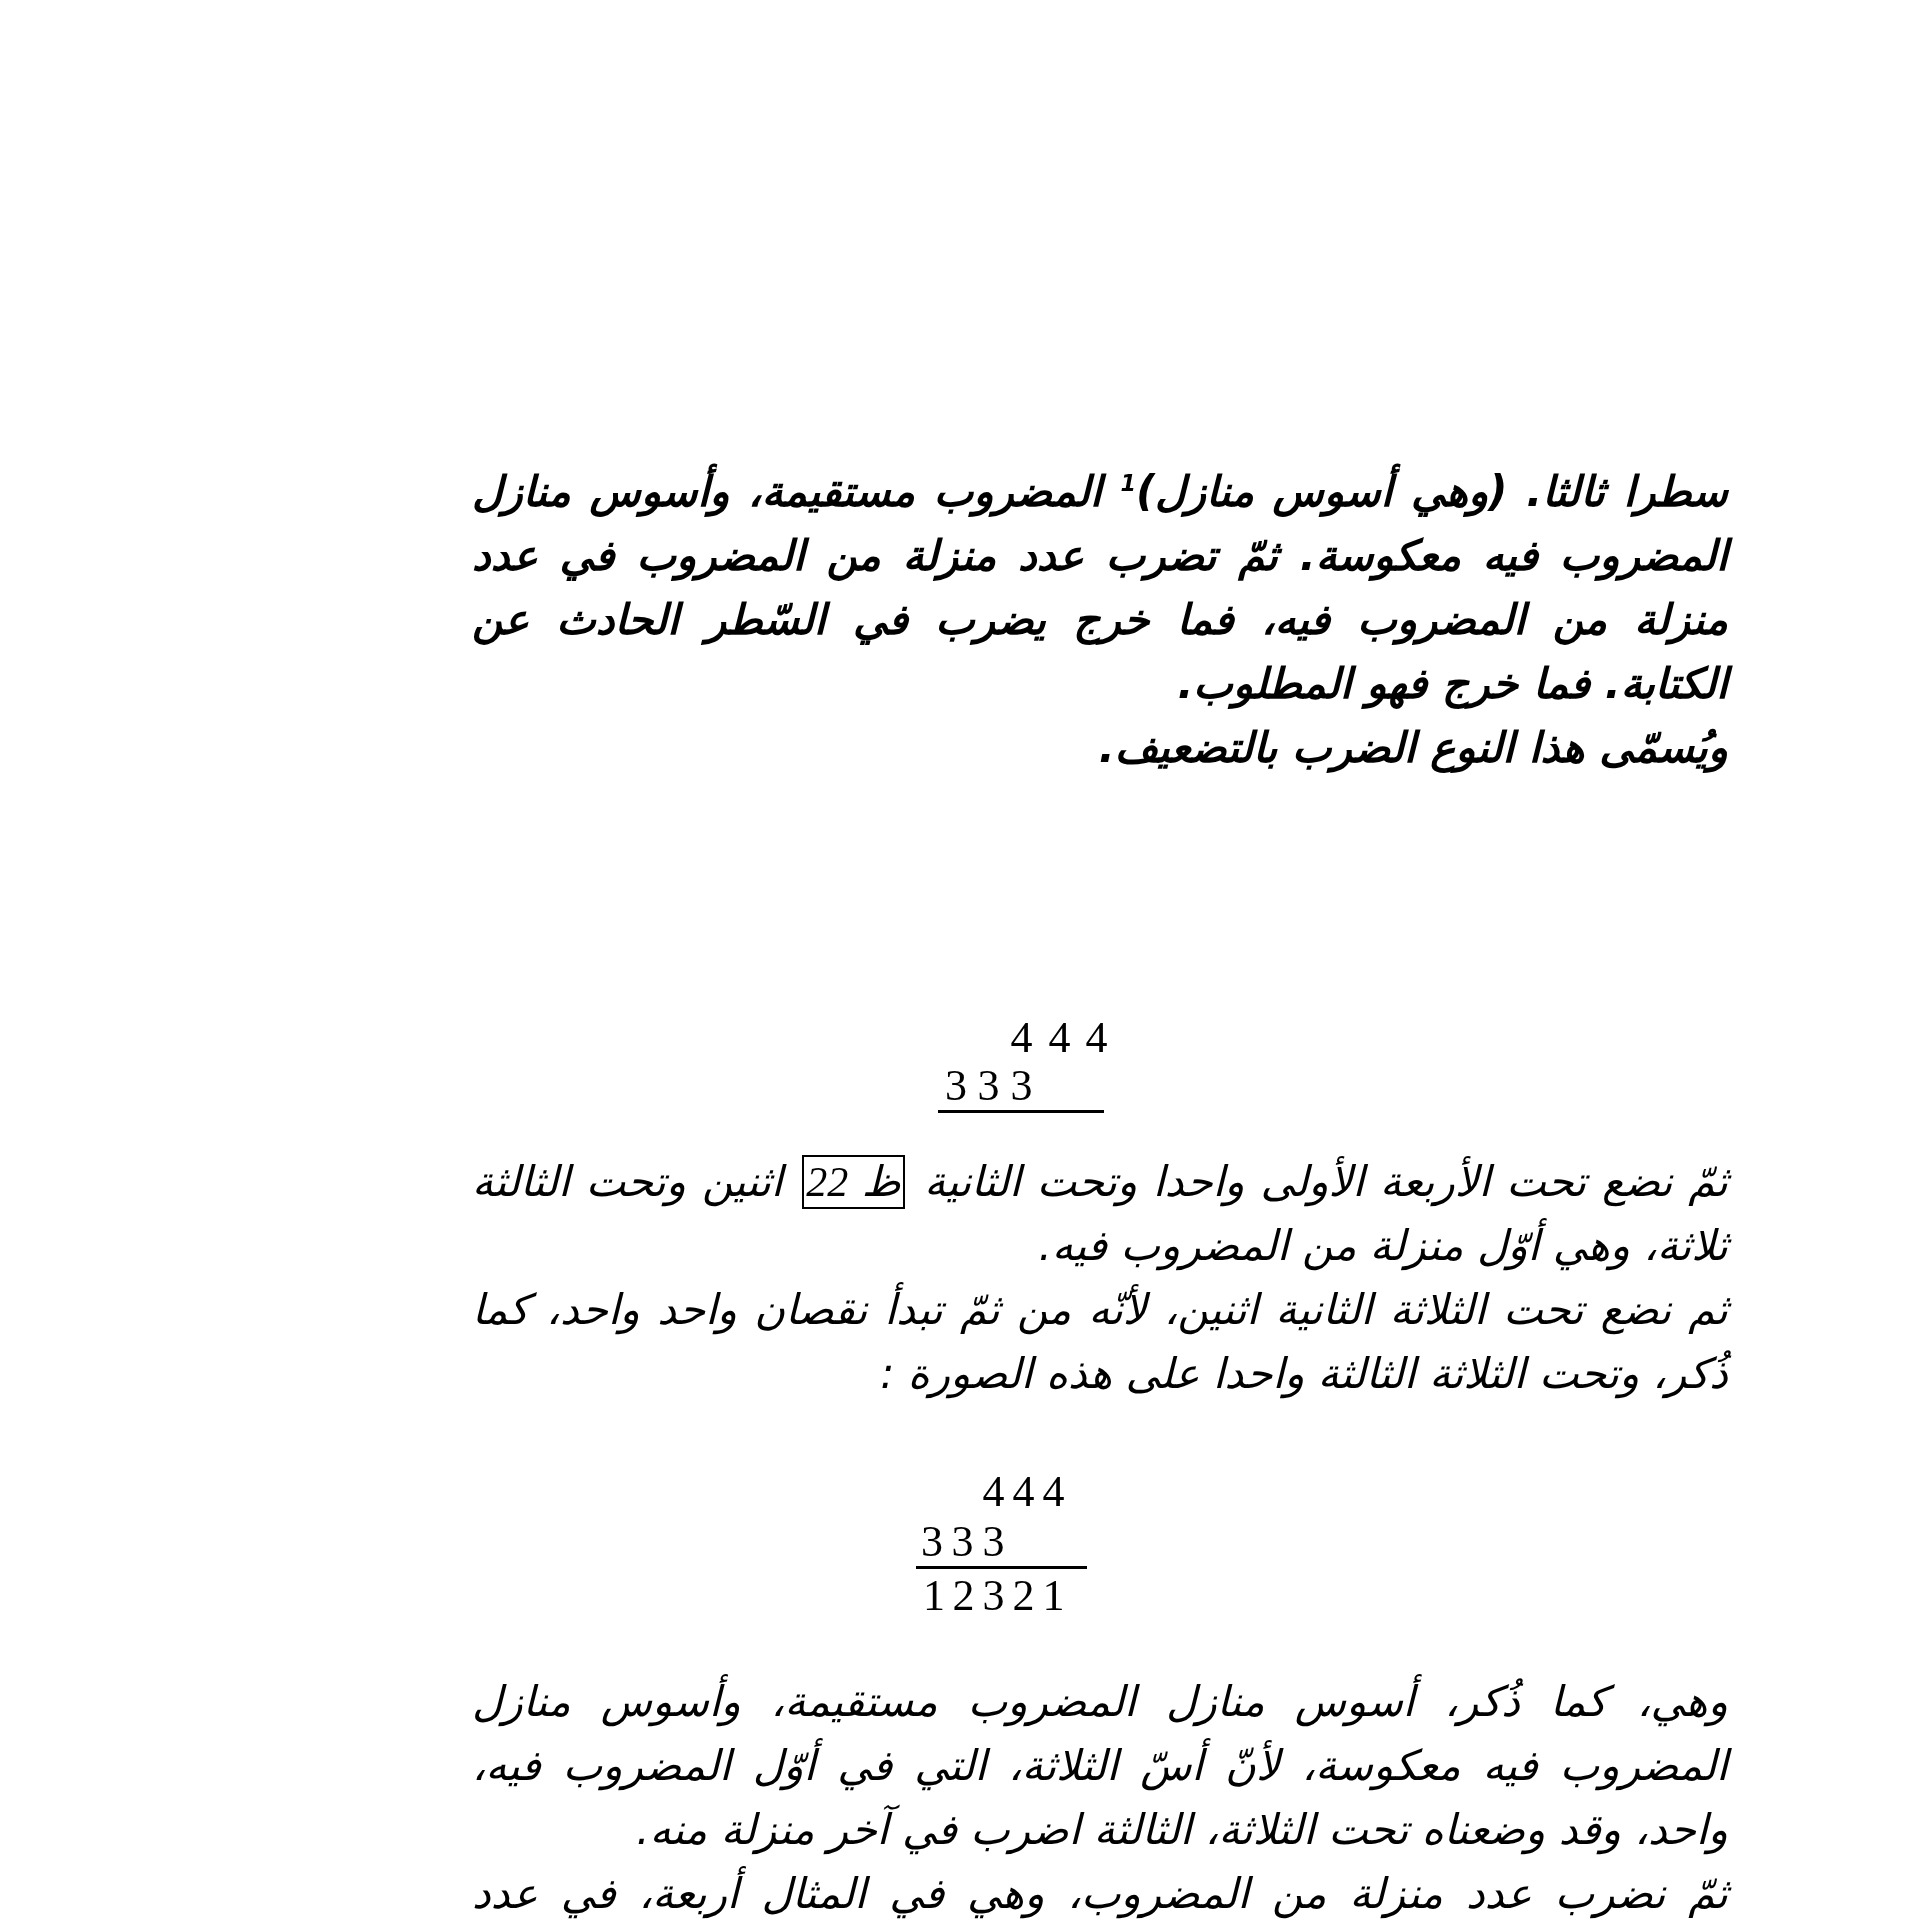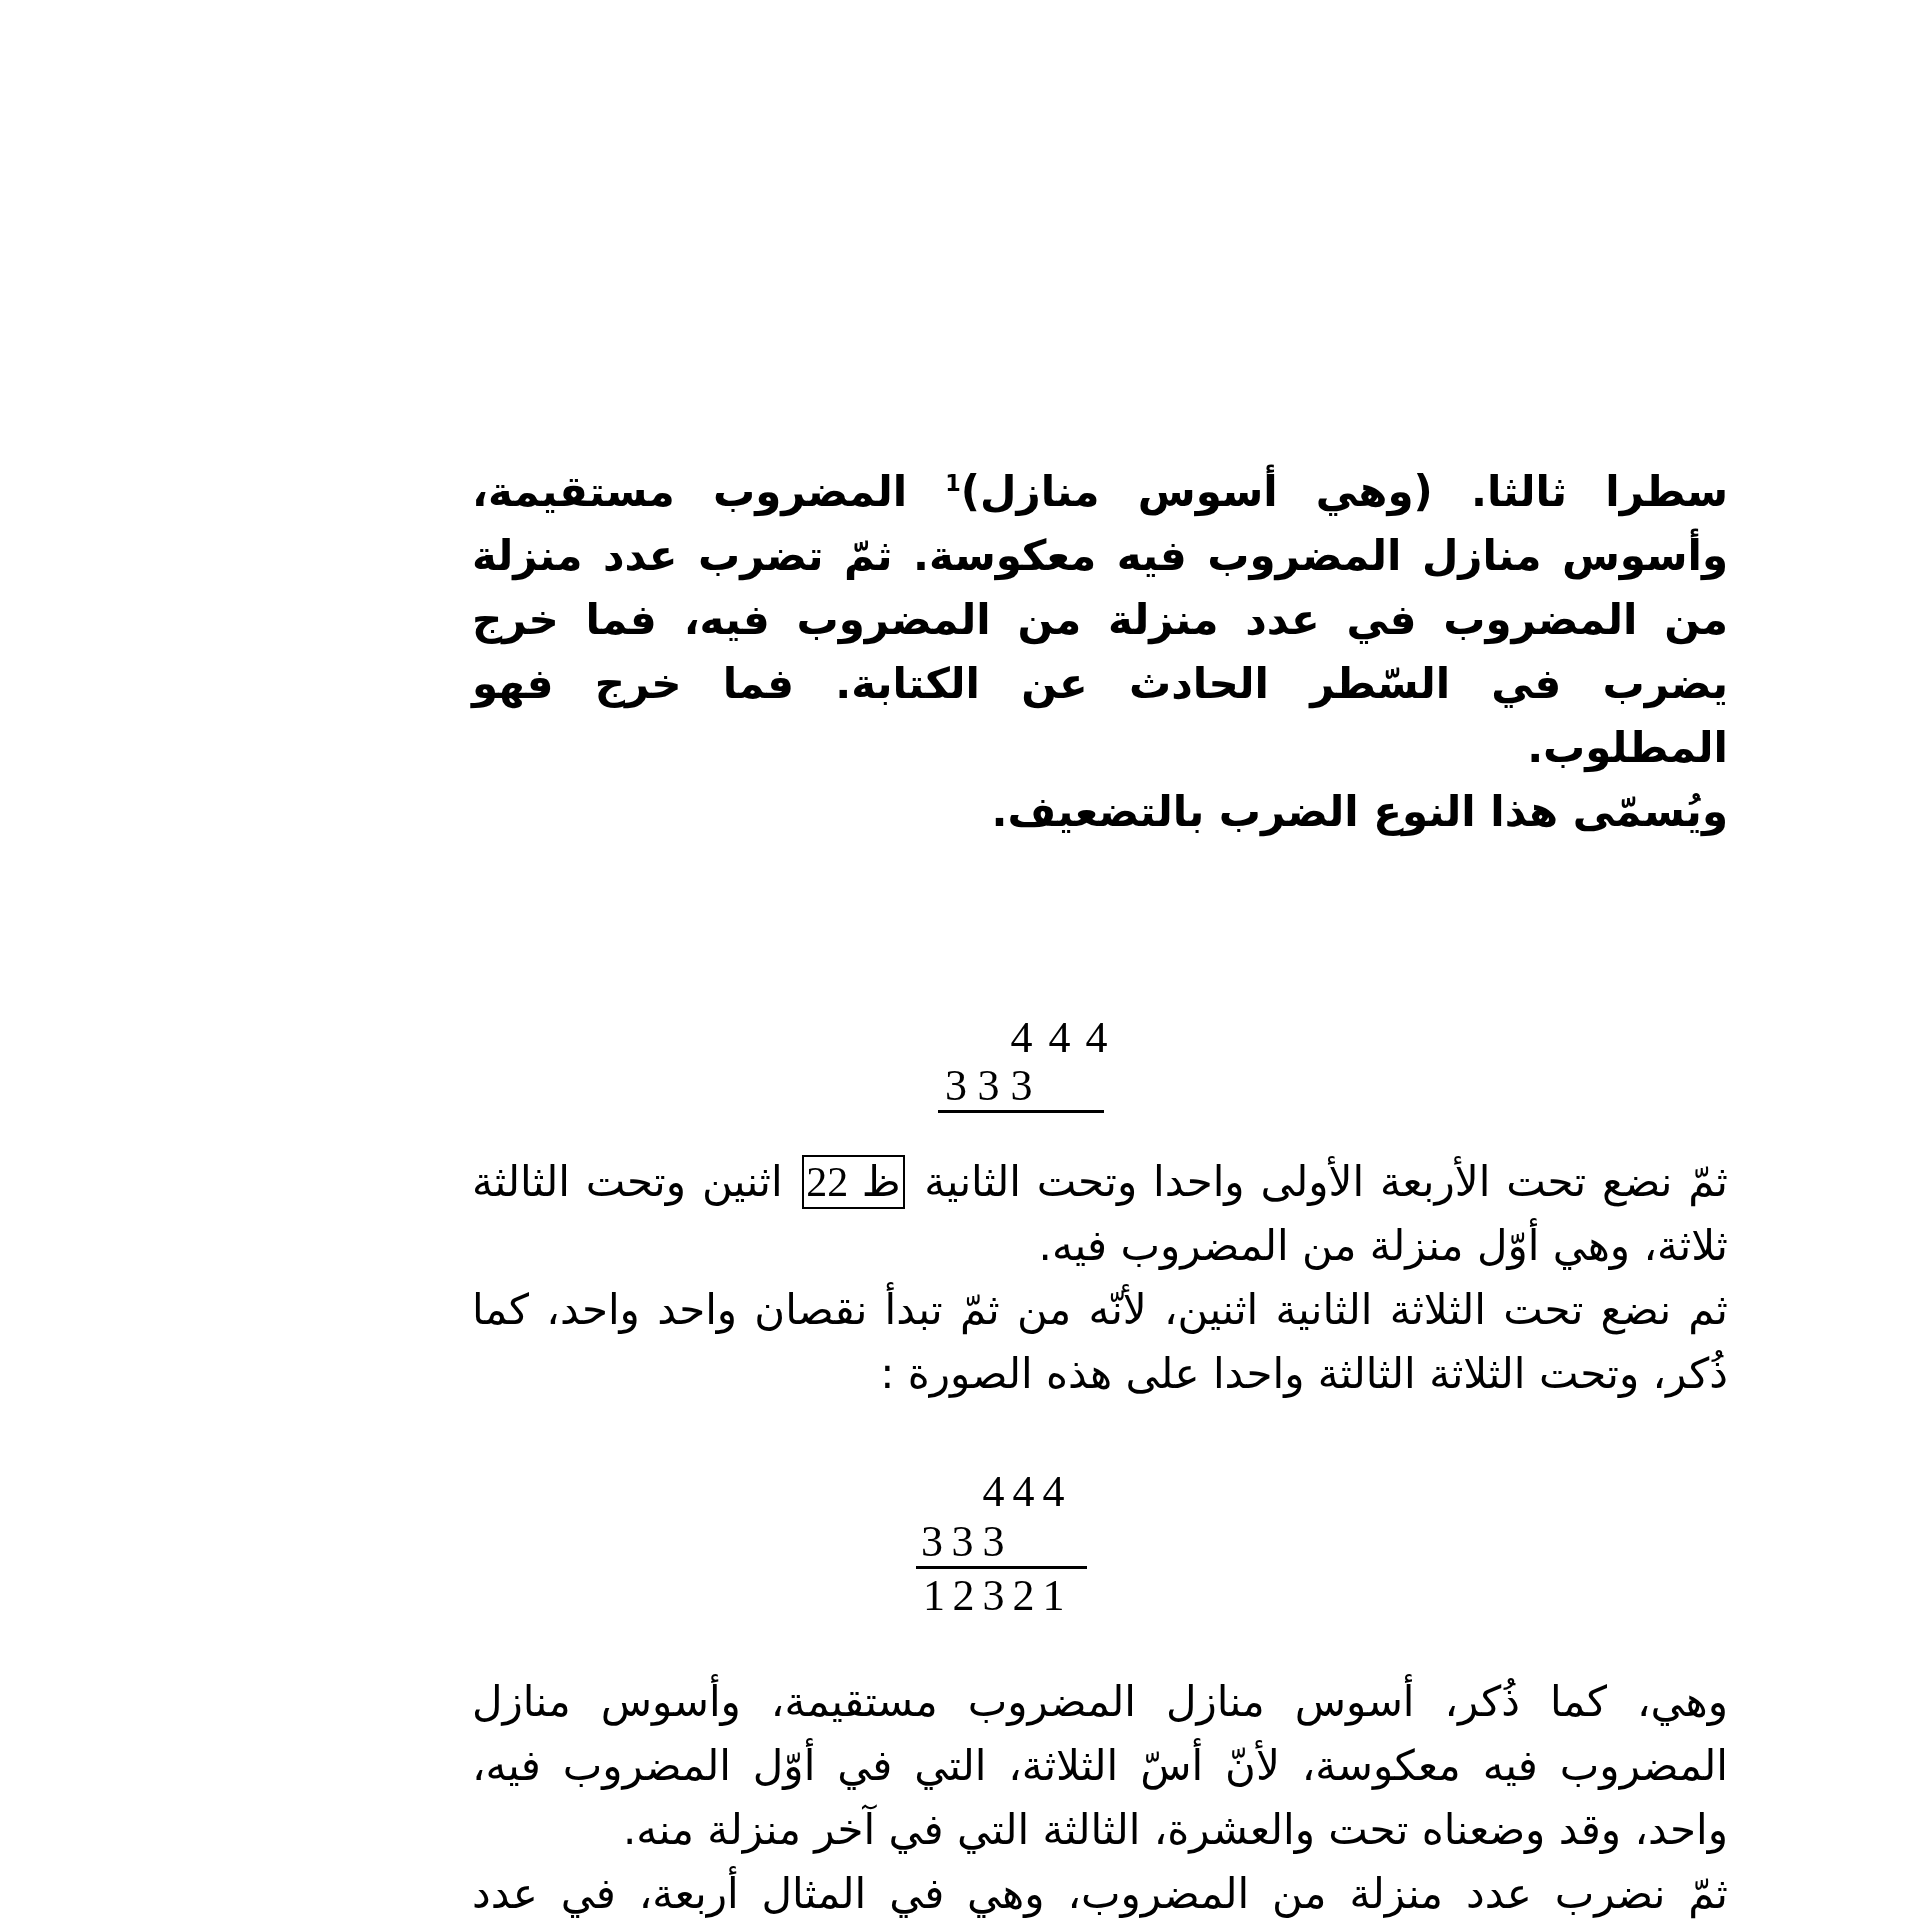--- a/index.html
+++ b/index.html
@@ -27,20 +27,21 @@
       left: 472px;
       width: 1256px;
       direction: rtl;
       text-align: justify;
       text-align-last: right;
     }
     .para {
       font-size: 42px;
       line-height: 64px;
       margin: 0;
+      font-style: italic;
     }
     .bold {
       font-weight: bold;
     }
     .intro {
       top: 460px;
     }
     .example {
       top: 822px;
     }
@@ -150,18 +151,18 @@
     <div class="row" style="top:119px; width:385px;">
       <span class="digit" style="left:13.5px;">1</span>
       <span class="digit" style="left:43px;">2</span>
       <span class="digit" style="left:73px;">3</span>
       <span class="digit" style="left:103px;">2</span>
       <span class="digit" style="left:133px;">1</span>
     </div>
   </div>
 
   <div class="column explain">
-    <p class="para">وهي، كما ذُكر، أسوس منازل المضروب مستقيمة، وأسوس منازل المضروب فيه معكوسة، لأنّ أسّ الثلاثة، التي في أوّل المضروب فيه، واحد، وقد وضعناه تحت والعشرة، الثالثة التي في آخر منزلة منه.</p>
+    <p class="para">وهي، كما ذُكر، أسوس منازل المضروب مستقيمة، وأسوس منازل المضروب فيه معكوسة، لأنّ أسّ الثلاثة، التي في أوّل المضروب فيه، واحد، وقد وضعناه تحت الثلاثة، الثالثة اضرب في آخر منزلة منه.</p>
     <p class="para">ثمّ نضرب عدد منزلة من المضروب، وهي في المثال أربعة، في عدد منزلة من المضروب فيه، وهي في المثال ثلاثة، باثني عشر. فنضربها في السّطر الحادث: نضربها أوّلا في الواحد، الذي هو آخر السّطر، باثني عشر. نثبت الاثنين فوقه والعشرة بواحد بعده. ثمّ نضربها أيضًا في الاثنين، الرابعة في السّطر، بأربعة وعشرين. نثبت الأربعة فوق الاثنين ونضيف العشرين باثنين إلى الاثنين، التي بعد تلك المرتبة، بأربعة. نثبتها فوقها. ثمّ نضربها أيضًا في الثلاثة، الثالثة في السَطر، بستة وثلاثين. نثبت الستة فوق الثلاثة ونضيف</p>
   </div>
 
 </div>
 
 
 </body></html>

